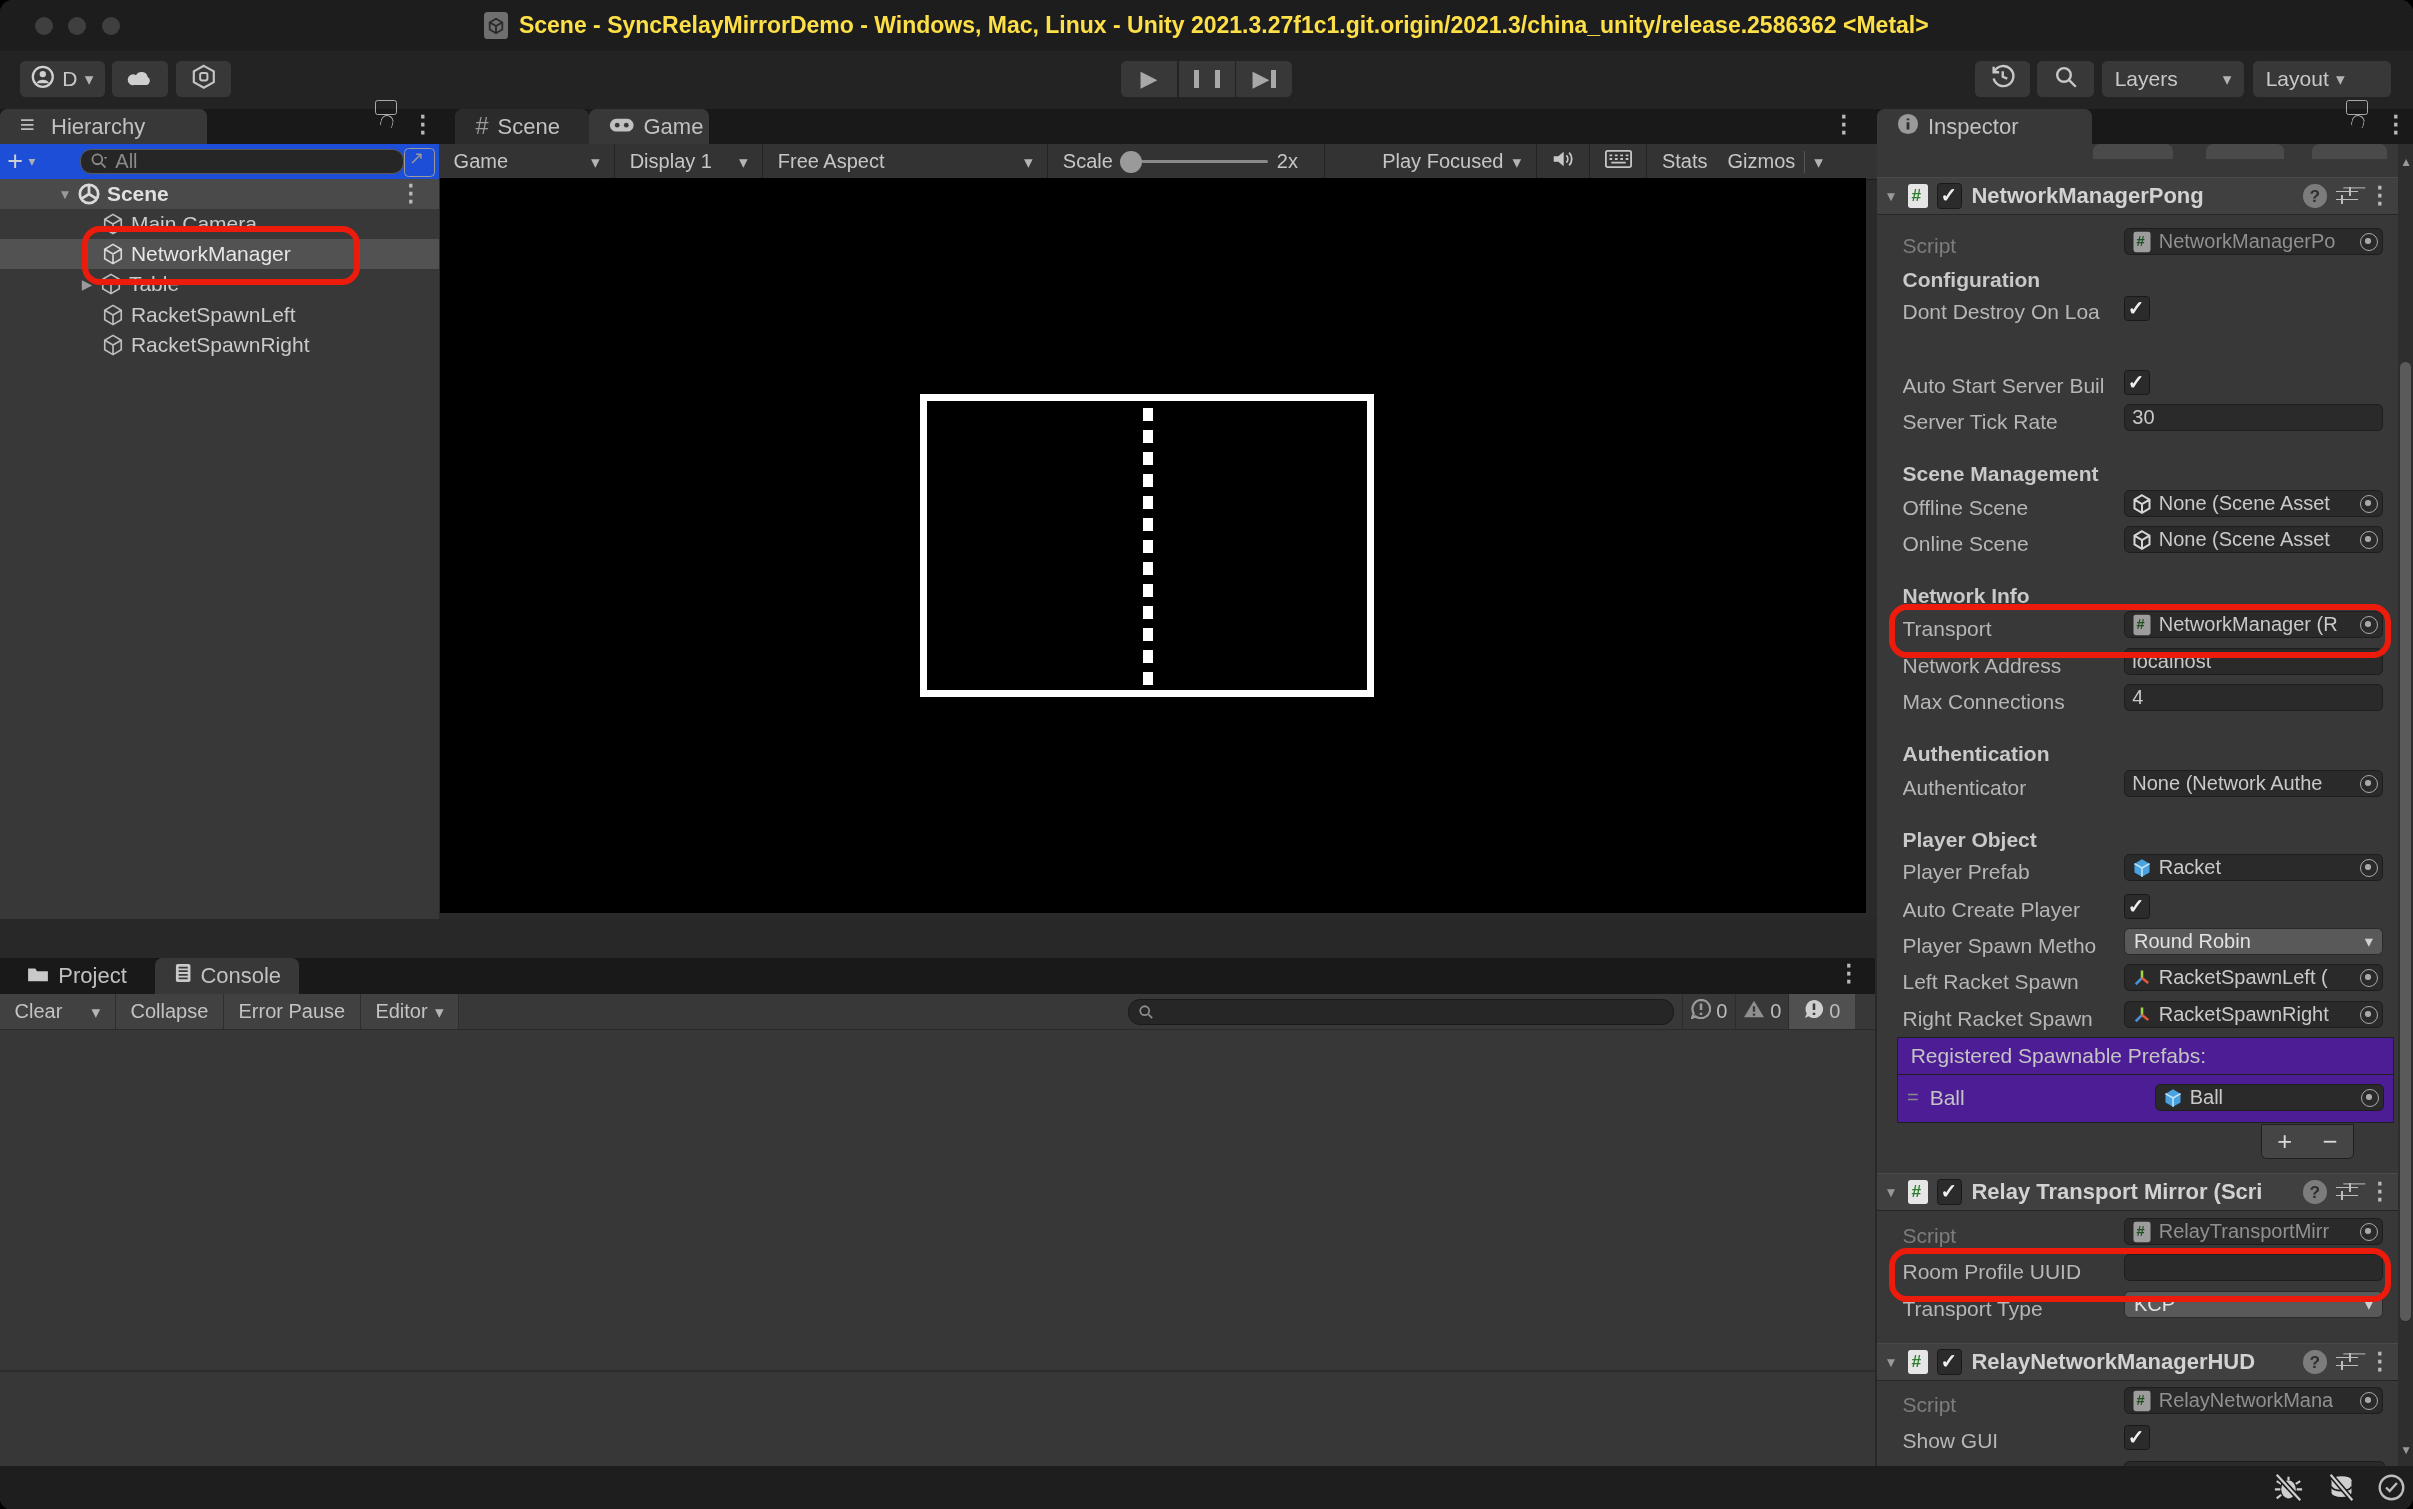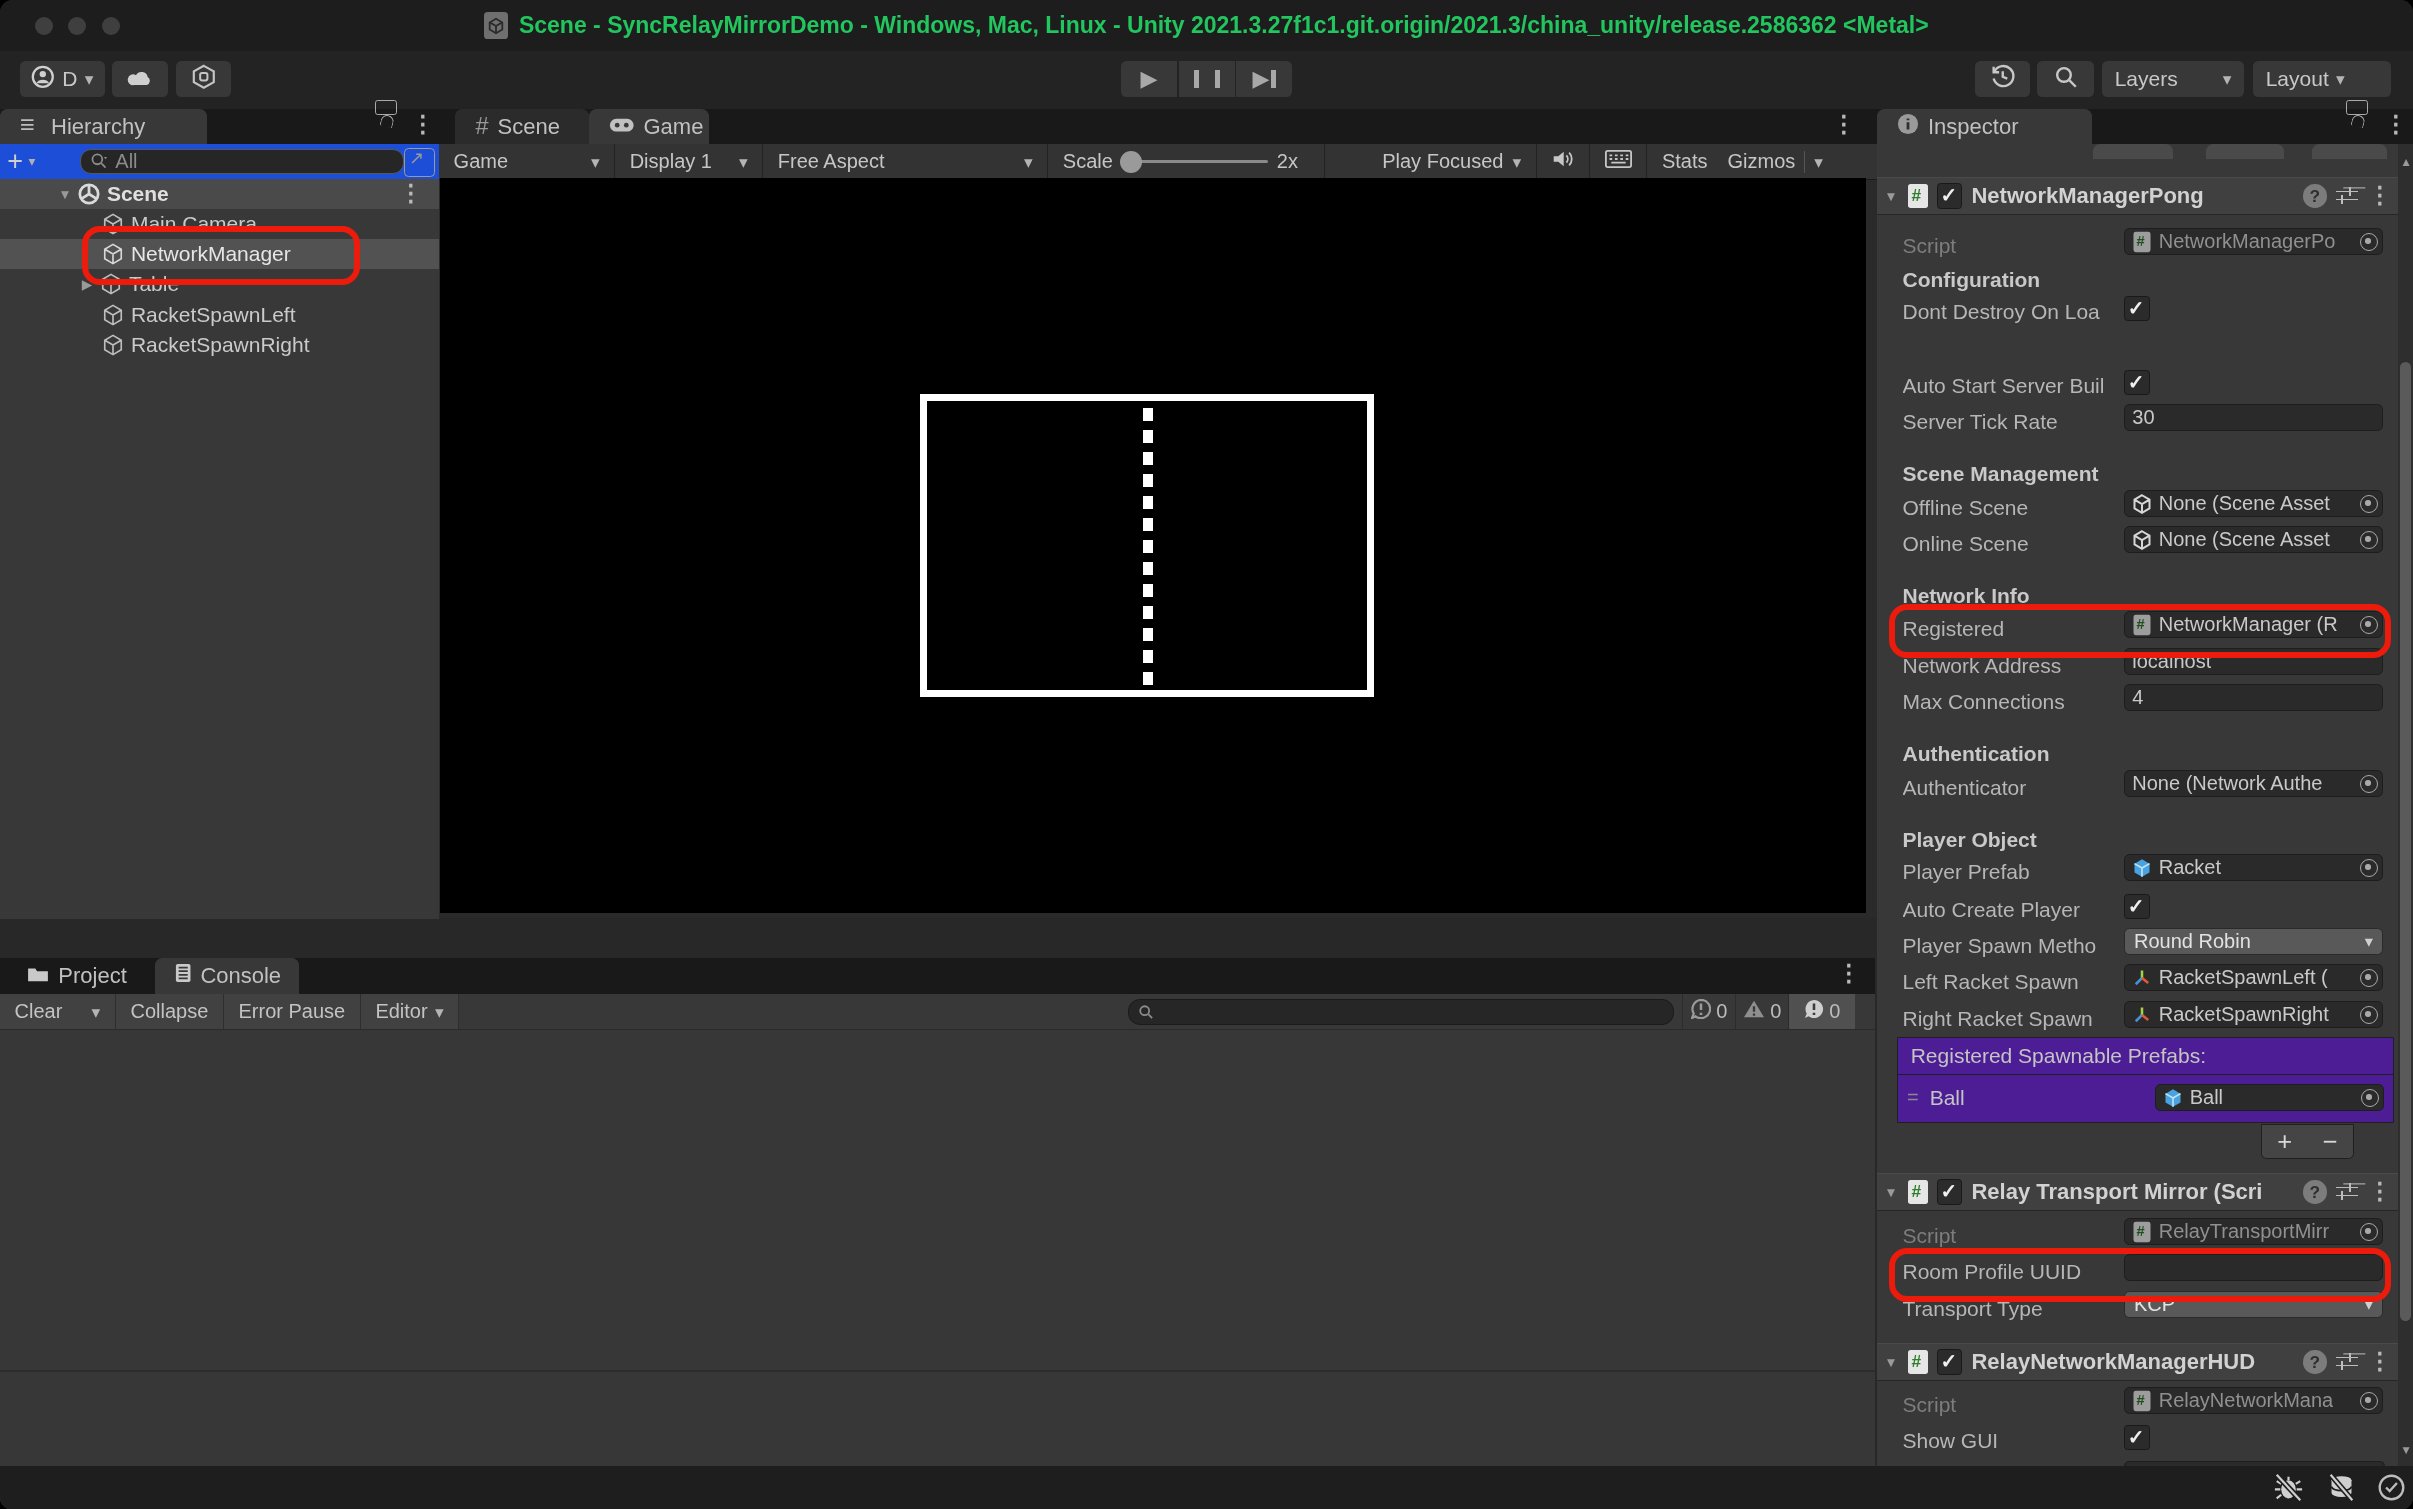--- a/index.html
+++ b/index.html
@@ -4,21 +4,21 @@
 <style>
   html,body{margin:0;padding:0;background:#000;}
   body{width:2413px;height:1510px;position:relative;font-family:"Liberation Sans",sans-serif;
        -webkit-font-smoothing:antialiased;color:#bdbdbd;overflow:hidden;}
   .abs{position:absolute;}
   .window{position:absolute;left:0;top:0;width:2413px;height:1510px;background:#282828;border-radius:12.7px;overflow:hidden;}
 
   
   .titlebar{position:absolute;left:0;top:0;width:2413px;height:51px;background:#1d1d1d;}
   .tlight{position:absolute;top:17.3px;width:18px;height:18px;border-radius:50%;background:#3f3f3f;}
-  .apptitle{position:absolute;top:11.8px;left:0;width:2413px;text-align:center;font-size:23px;font-weight:bold;color:#22c55e;white-space:nowrap;}
+  .apptitle{position:absolute;top:11.8px;left:0;width:2413px;text-align:center;font-size:23px;font-weight:bold;color:#fde047;white-space:nowrap;}
   .doc-ico{display:inline-block;width:23.6px;height:27px;background:#6f6f6f;border-radius:3.6px;vertical-align:-6.4px;margin-right:11px;position:relative;}
   .doc-ico svg{position:absolute;left:2.7px;top:4.5px;}
 
   
   .maintoolbar{position:absolute;left:0;top:51px;width:2413px;height:58px;background:#232323;}
   .tbtn{position:absolute;top:10px;height:36px;background:#383838;border-radius:5.5px;display:flex;align-items:center;justify-content:center;gap:7.3px;color:#c8c8c8;font-size:21px;}
   .caret:after{content:"▾";font-size:17.3px;color:#b4b4b4;}
   .playbtn{position:absolute;top:10px;width:56px;height:36px;background:#383838;display:flex;align-items:center;justify-content:center;color:#a8a8a8;}
   .playbtn.l{border-radius:5.5px 0 0 5.5px;} .playbtn.r{border-radius:0 5.5px 5.5px 0;}
   .ico-play:before{content:"▶";font-size:22px;}
@@ -466,21 +466,21 @@
         <svg class="minicube" viewBox="0 0 16 16">
             <path d="M8 1 L14 4.5 V11.5 L8 15 L2 11.5 V4.5 Z M2 4.5 L8 8 L14 4.5 M8 8 V15" fill="none" stroke="#d6d6d6" stroke-width="1.6"></path>
           </svg>
         <span class="ftext">None (Scene Asset</span>
         <span class="picker"></span>
       </div>
     </div>
 
     <div class="sec" style="top:440px">Network Info</div>
     <div class="irow" style="top:467px">
-      <span class="ilabel">Registered</span>
+      <span class="ilabel">Transport</span>
       <div class="fld obj">
         <span class="scripticon grey" style="transform:scale(.85)"></span>
         <span class="ftext">NetworkManager (R</span>
         <span class="picker"></span>
       </div>
     </div>
     <div class="irow" style="top:504px">
       <span class="ilabel">Network Address</span>
       <div class="fld">
           <span class="ftext">localhost</span>

